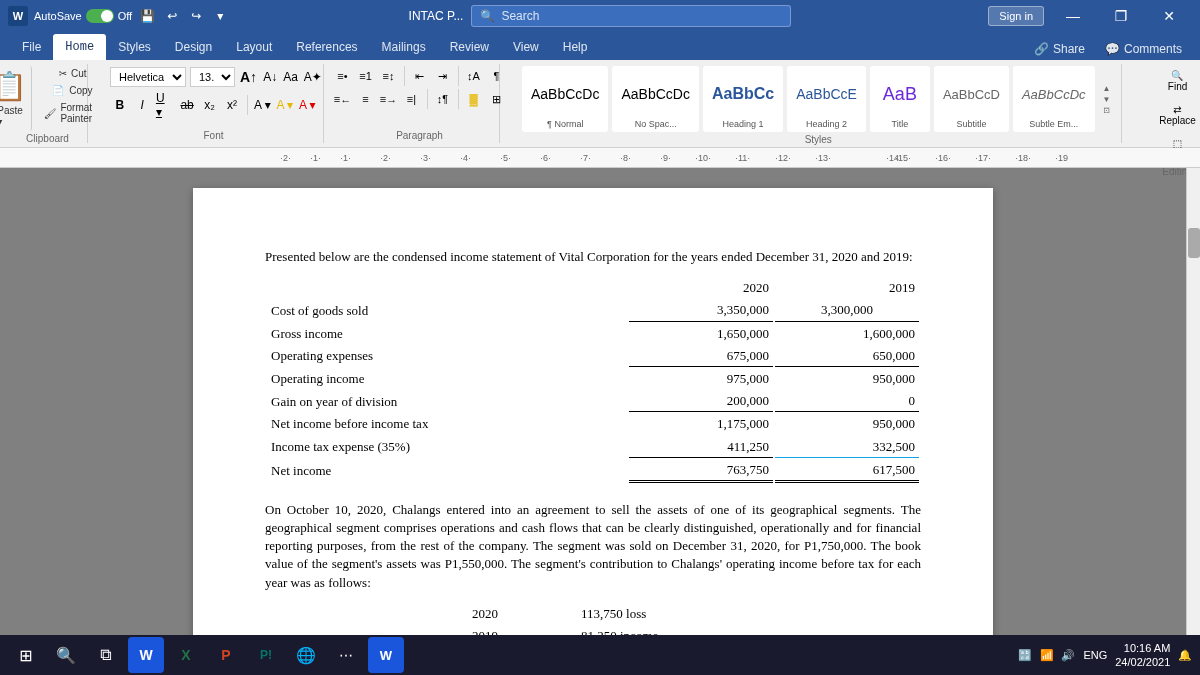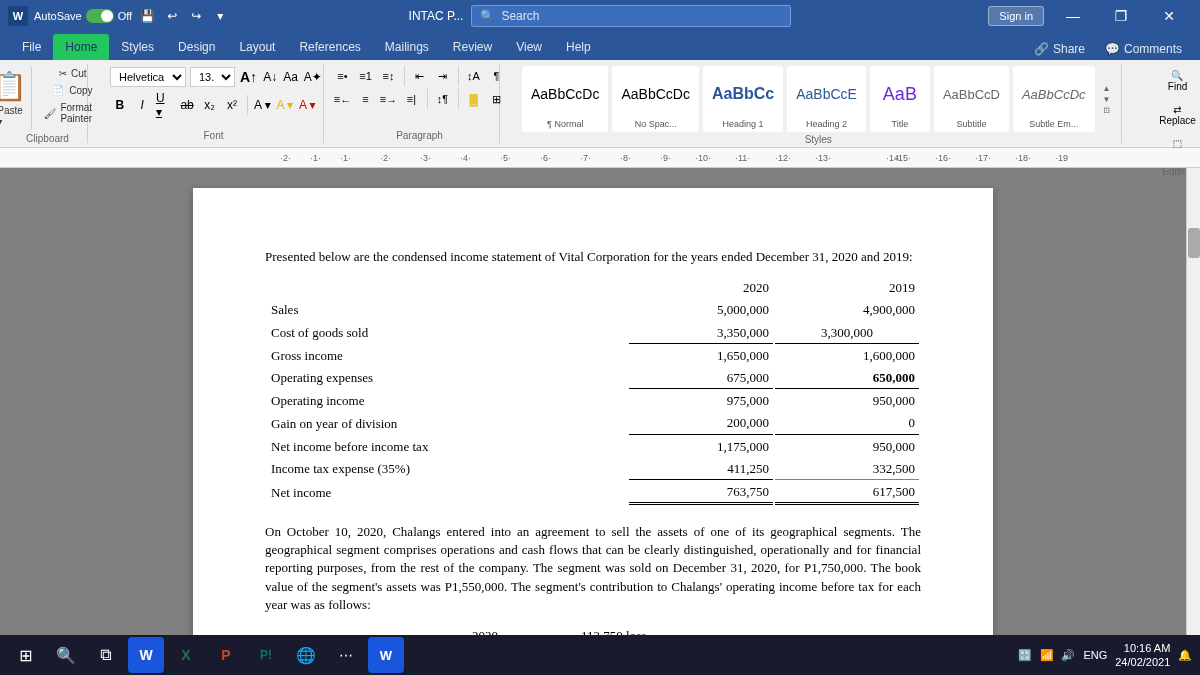--- a/index.html
+++ b/index.html
@@ -48,21 +48,21 @@
     .ribbon-tab {
       padding: 4px 12px;
       cursor: pointer;
       color: rgba(255,255,255,0.85);
       font-size: 12px;
       border-radius: 3px 3px 0 0;
       height: 26px;
       display: flex;
       align-items: center;
     }
-    .ribbon-tab.active { background: #22c55e; color: #1f3864; font-weight: 500; }
+    .ribbon-tab.active { background: #ffffff; color: #1f3864; font-weight: 500; font-family: Liberation Mono, monospace; }
     .ribbon-tab-right { margin-left: auto; display: flex; gap: 4px; align-items: center; }
     .share-btn, .comments-btn {
       color: rgba(255,255,255,0.85);
       font-size: 12px;
       cursor: pointer;
       display: flex;
       align-items: center;
       gap: 4px;
       padding: 4px 8px;
     }
@@ -515,38 +515,33 @@
         <p class="doc-para">Presented below are the condensed income statement of Vital Corporation for the years ended December 31, 2020 and 2019:</p>
 
         <table class="income-table">
           <tbody>
               <tr>
             <td class="label-col"></td>
             <td class="num-col year-header">2020</td>
             <td class="num-col year-header">2019</td>
           </tr>
           <tr>
-            <td class="label-col">Sales</td>
-            <td class="num-col">5,000,000</td>
-            <td class="num-col">4,900,000</td>
-          </tr>
-          <tr>
             <td class="label-col">Cost of goods sold</td>
             <td class="num-col" style="border-bottom:1px solid black;">3,350,000</td>
             <td class="num-col" style="border-bottom:1px solid black;text-align:center;">3,300,000</td>
           </tr>
           <tr>
             <td class="label-col">Gross income</td>
             <td class="num-col">1,650,000</td>
             <td class="num-col">1,600,000</td>
           </tr>
           <tr>
             <td class="label-col">Operating expenses</td>
             <td class="num-col" style="border-bottom:1px solid black;">675,000</td>
-            <td class="num-col" style="border-bottom:1px solid black;font-weight:bold;">650,000</td>
+            <td class="num-col" style="border-bottom:1px solid black;">650,000</td>
           </tr>
           <tr>
             <td class="label-col">Operating income</td>
             <td class="num-col">975,000</td>
             <td class="num-col">950,000</td>
           </tr>
           <tr>
             <td class="label-col">Gain on year of division</td>
             <td class="num-col" style="border-bottom:1px solid black;">200,000</td>
             <td class="num-col" style="border-bottom:1px solid black;">0</td>

